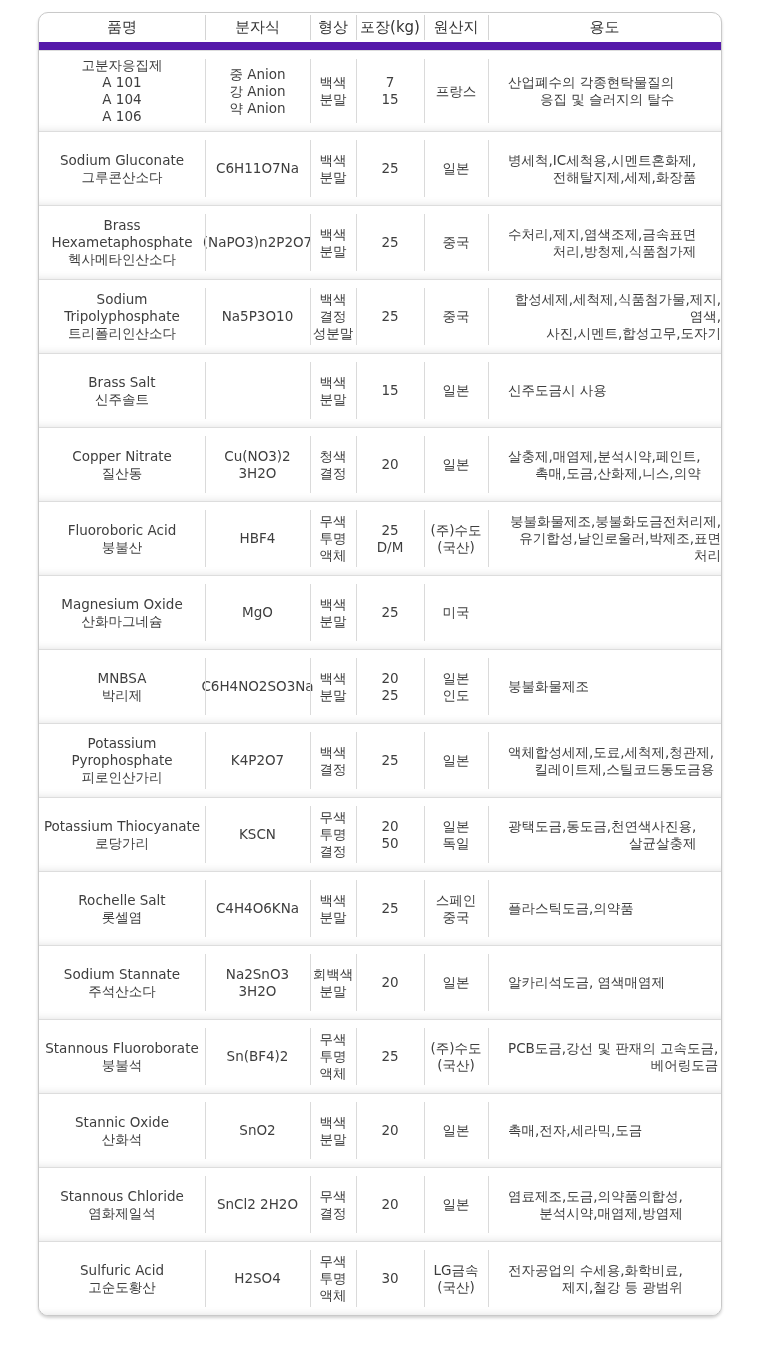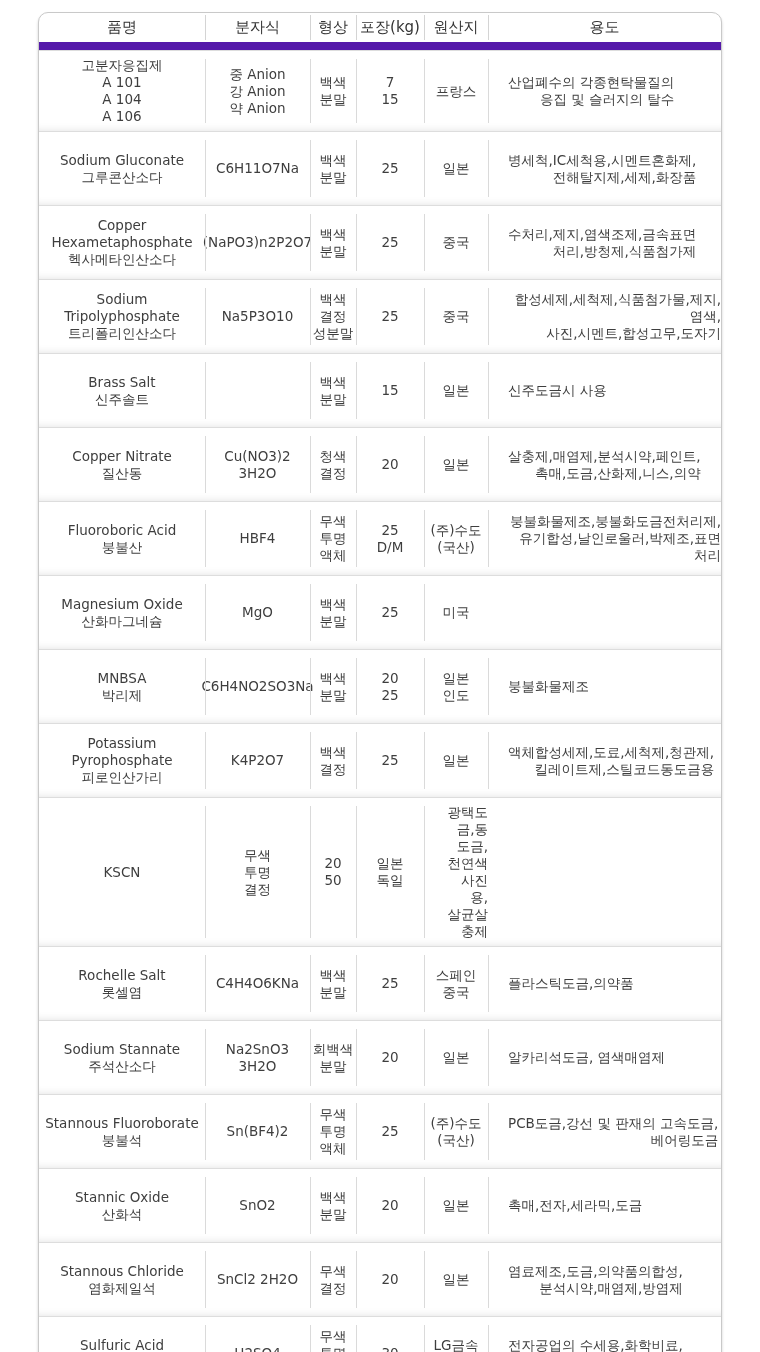--- a/index.html
+++ b/index.html
@@ -112,21 +112,21 @@
 그루콘산소다</div>
       <div class="cell">C6H11O7Na</div>
       <div class="cell">백색
 분말</div>
       <div class="cell">25</div>
       <div class="cell">일본</div>
       <div class="cell usage">병세척,IC세척용,시멘트혼화제,
 전해탈지제,세제,화장품</div>
     </div>
     <div class="grid-row body-row">
-      <div class="cell">Copper
+      <div class="cell">Brass
 Hexametaphosphate
 헥사메타인산소다</div>
       <div class="cell">(NaPO3)n2P2O7</div>
       <div class="cell">백색
 분말</div>
       <div class="cell">25</div>
       <div class="cell">중국</div>
       <div class="cell usage">수처리,제지,염색조제,금속표면
 처리,방청제,식품첨가제</div>
     </div>
@@ -203,20 +203,22 @@
 피로인산가리</div>
       <div class="cell">K4P2O7</div>
       <div class="cell">백색
 결정</div>
       <div class="cell">25</div>
       <div class="cell">일본</div>
       <div class="cell usage">액체합성세제,도료,세척제,청관제,
 킬레이트제,스틸코드동도금용</div>
     </div>
     <div class="grid-row body-row">
+      <div class="cell">Potassium Thiocyanate
+로당가리</div>
       <div class="cell">KSCN</div>
       <div class="cell">무색
 투명
 결정</div>
       <div class="cell">20
 50</div>
       <div class="cell">일본
 독일</div>
       <div class="cell usage">광택도금,동도금,천연색사진용,
 살균살충제</div>

